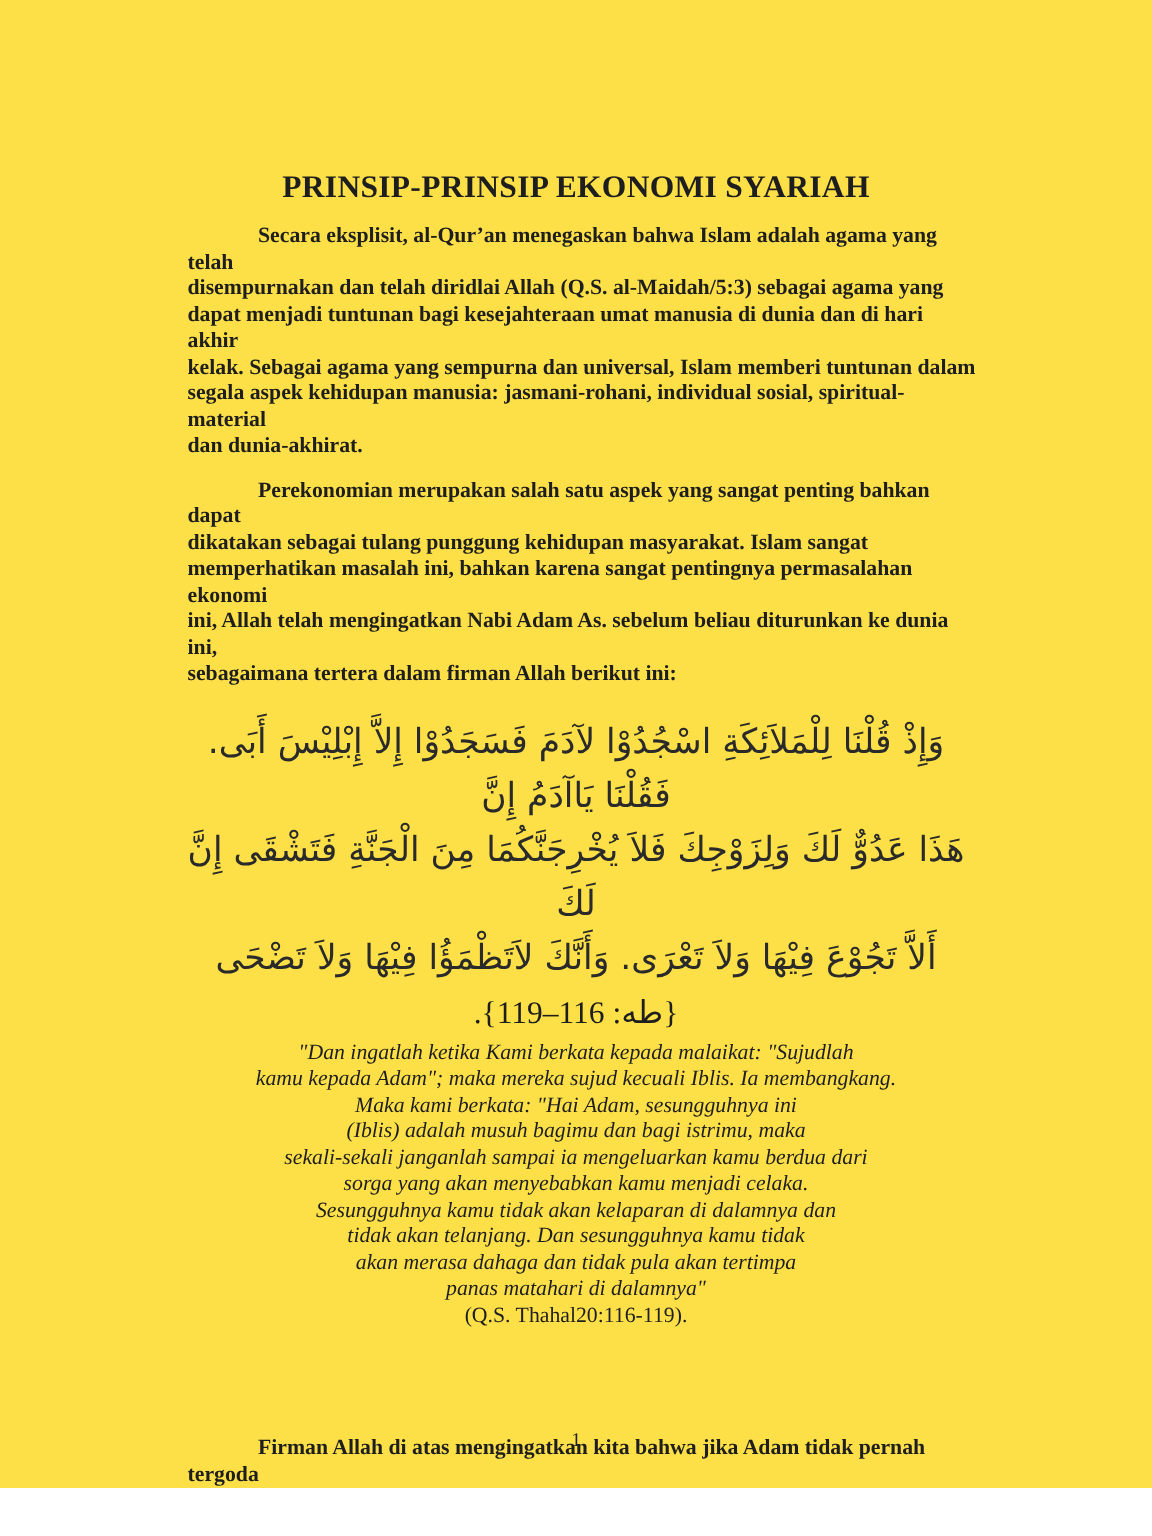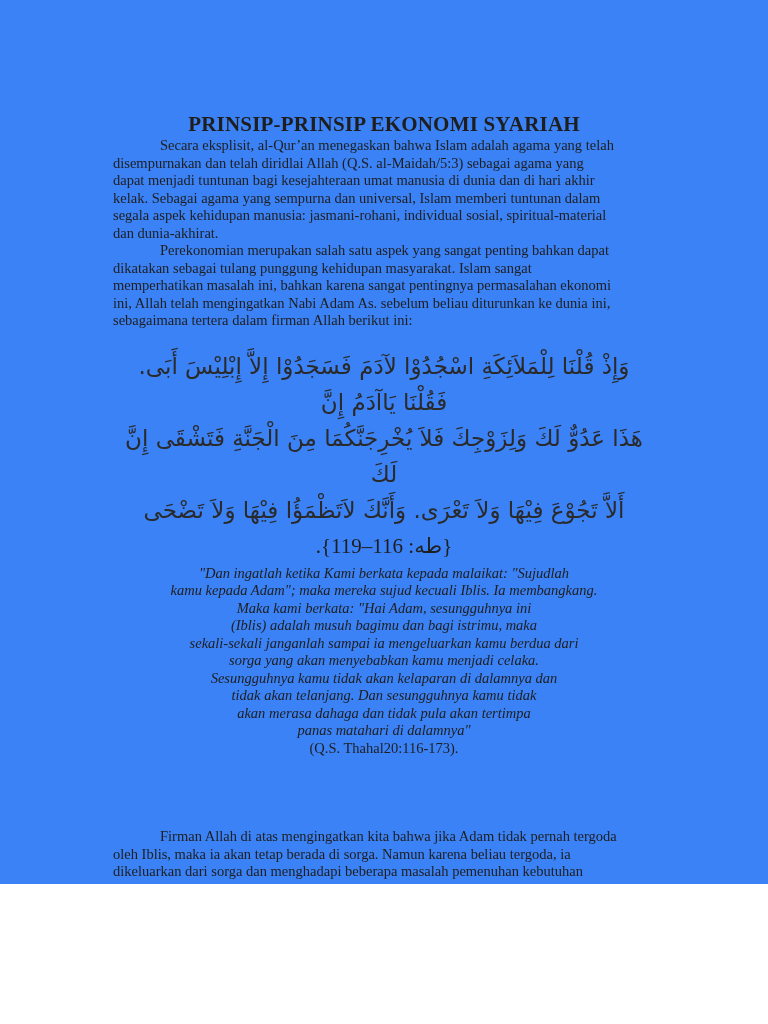--- a/index.html
+++ b/index.html
@@ -3,22 +3,22 @@
 <meta charset="utf-8">
 <style>
   html, body {
     margin: 0;
     padding: 0;
     background: #ffffff;
   }
   .page {
     position: relative;
     width: 768px;
-    height: 884px;
-    background: #3b82f6;
+    height: 992px;
+    background: #fde047;
     color: #1e1e1e;
     font-family: "Liberation Serif", serif;
     overflow: hidden;
   }
   .title {
     margin: 0;
     padding-top: 112px;
     text-align: center;
     font-size: 21px;
     font-weight: bold;
@@ -26,24 +26,25 @@
   }
   .content {
     padding: 0 105px 0 113px;
   }
   .heading {
     margin: 54px 0 0 0;
     font-size: 15px;
     font-weight: bold;
   }
   .para {
-    margin: 0;
+    margin: 12px;
     font-size: 14.5px;
     line-height: 17.5px;
     text-align: left;
+    font-weight: bold;
   }
   .indent {
     text-indent: 47px;
   }
   .lines {
     white-space: pre-line;
   }
   .arabic {
     margin-top: 18px;
     padding: 0 115px;
@@ -120,21 +121,21 @@
 kamu kepada Adam"; maka mereka sujud kecuali Iblis. Ia membangkang.
 Maka kami berkata: "Hai Adam, sesungguhnya ini
 (Iblis) adalah musuh bagimu dan bagi istrimu, maka
 sekali-sekali janganlah sampai ia mengeluarkan kamu berdua dari
 sorga yang akan menyebabkan kamu menjadi celaka.
 Sesungguhnya kamu tidak akan kelaparan di dalamnya dan
 tidak akan telanjang. Dan sesungguhnya kamu tidak
 akan merasa dahaga dan tidak pula akan tertimpa
 panas matahari di dalamnya"</div>
 
-  <div class="citation">(Q.S. Thahal20:116-173).</div>
+  <div class="citation">(Q.S. Thahal20:116-119).</div>
 
   <div class="content">
     <p class="para indent lines para-final">Firman Allah di atas mengingatkan kita bahwa jika Adam tidak pernah tergoda
 oleh Iblis, maka ia akan tetap berada di sorga. Namun karena beliau tergoda, ia
 dikeluarkan dari sorga dan menghadapi beberapa masalah pemenuhan kebutuhan
 (perekonomian), seperti merasa kelaparan dan dahaga (pangan), telanjang (sandang)
 dan terkena terik matahari (perumahan).</p>
   </div>
 
   <div class="page-number">1</div>

